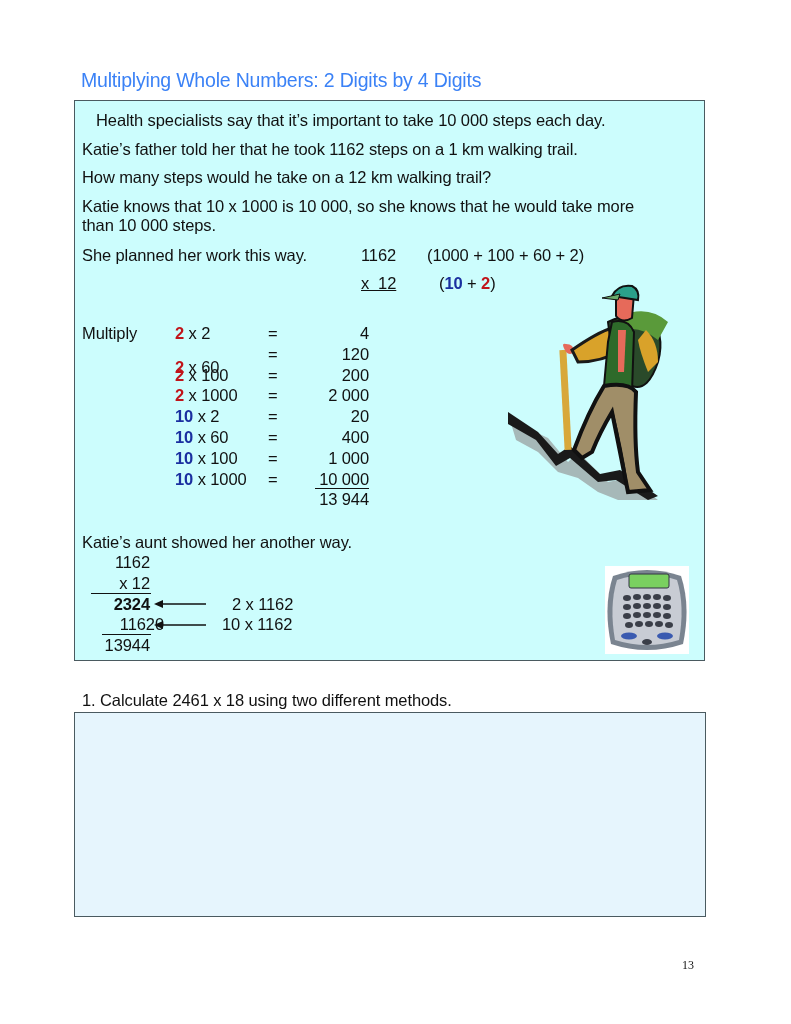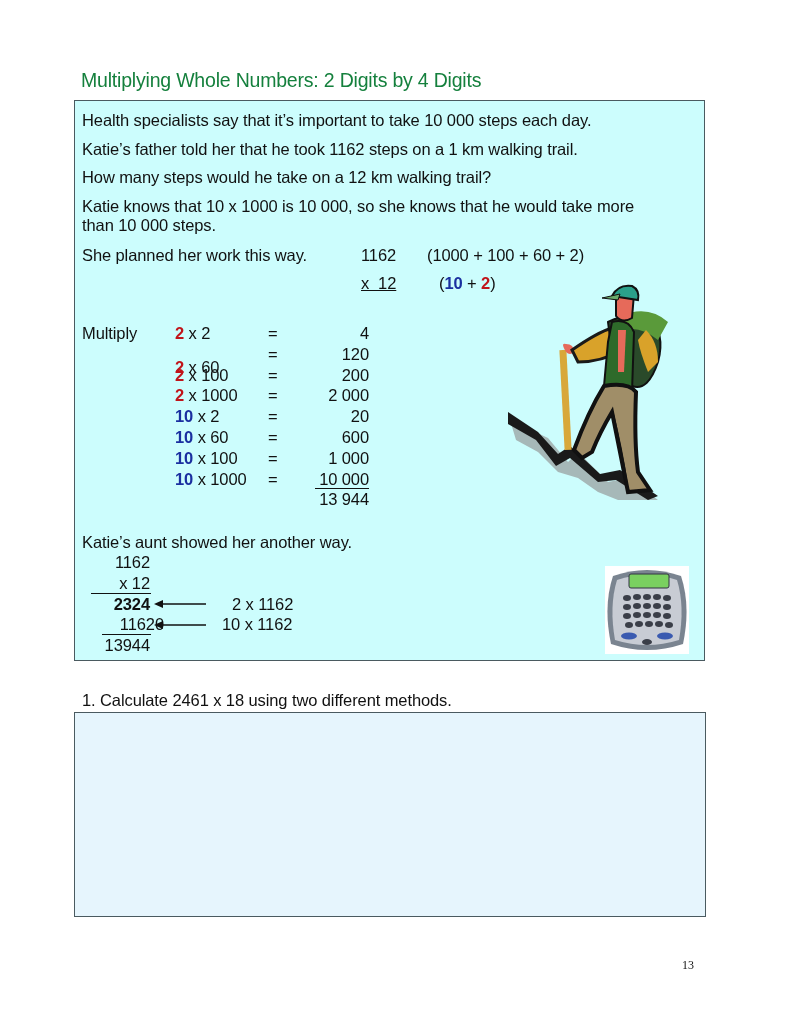--- a/index.html
+++ b/index.html
@@ -1,21 +1,21 @@
 <!DOCTYPE html>
 <html><head>
   <meta charset="utf-8">
   <style>
     html, body { margin: 0; padding: 0; }
     body {
       width: 791px; height: 1024px; background: #ffffff; position: relative; overflow: hidden;
       font-family: "Liberation Sans", "DejaVu Sans", sans-serif; color: #111;
     }
     .title {
-      position: absolute; left: 81px; top: 69px; font-size: 19.5px; color: #15803d;
+      position: absolute; left: 81px; top: 69px; font-size: 19.5px; color: #3b82f6;
       letter-spacing: -0.2px;
     }
     .box1 {
       position: absolute; left: 74px; top: 100px; width: 631px; height: 561px;
       background: #ccfdfd; border: 1px solid #4a5a60; box-sizing: border-box;
     }
     .box2 {
       position: absolute; left: 74px; top: 712px; width: 632px; height: 205px;
       background: #e6f5fd; border: 1px solid #4a5a60; box-sizing: border-box;
     }
@@ -31,21 +31,21 @@
     .hiker { position: absolute; left: 508px; top: 282px; width: 170px; height: 222px; }
     .calc { position: absolute; left: 605px; top: 566px; width: 84px; height: 88px; }
   </style>
 </head>
 <body>
 
 <div class="title">Multiplying Whole Numbers: 2 Digits by 4 Digits</div>
 
 <div class="box1"></div>
 
-<div class="t" style="left:82px; top:110px;text-align:center;">Health specialists say that it’s important to take 10 000 steps each day.</div>
+<div class="t" style="left:96px; top:110px;text-align:center;">Health specialists say that it’s important to take 10 000 steps each day.</div>
 <div class="t" style="left:82px; top:139px;">Katie’s father told her that he took 1162 steps on a 1 km walking trail.</div>
 <div class="t" style="left:82px; top:167px;">How many steps would he take on a 12 km walking trail?</div>
 <div class="t" style="left:82px; top:196px;">Katie knows that 10 x 1000 is 10 000, so she knows that he would take more</div>
 <div class="t" style="left:82px; top:215px;">than 10 000 steps.</div>
 
 <div class="t" style="left:82px; top:245px;">She planned her work this way.</div>
 <div class="t" style="left:361px; top:245px;">1162</div>
 <div class="t" style="left:427px; top:245px;">(1000 + 100 + 60 + 2)</div>
 <div class="t ul" style="left:361px; top:273px; white-space:pre;">x  12</div>
 <div class="t" style="left:427px; top:273px; white-space:pre;margin-left:12px;"><span>(</span><span class="blue">10</span><span> + </span><span class="red">2</span><span>)</span></div>
@@ -62,21 +62,21 @@
     <div class="t" style="left: 268px; top: 365px;">=</div>
     <div class="t right" style="left: 289px; top: 365px; width: 80px;">200</div>
     <div class="t" style="left: 175px; top: 385px; white-space: pre;"><span class="red">2</span><span> x 1000</span></div>
     <div class="t" style="left: 268px; top: 385px;">=</div>
     <div class="t right" style="left: 289px; top: 385px; width: 80px;">2 000</div>
     <div class="t" style="left: 175px; top: 406px; white-space: pre;"><span class="blue">10</span><span> x 2</span></div>
     <div class="t" style="left: 268px; top: 406px;">=</div>
     <div class="t right" style="left: 289px; top: 406px; width: 80px;">20</div>
     <div class="t" style="left: 175px; top: 427px; white-space: pre;"><span class="blue">10</span><span> x 60</span></div>
     <div class="t" style="left: 268px; top: 427px;">=</div>
-    <div class="t right" style="left: 289px; top: 427px; width: 80px;">600</div>
+    <div class="t right" style="left: 289px; top: 427px; width: 80px;">400</div>
     <div class="t" style="left: 175px; top: 448px; white-space: pre;"><span class="blue">10</span><span> x 100</span></div>
     <div class="t" style="left: 268px; top: 448px;">=</div>
     <div class="t right" style="left: 289px; top: 448px; width: 80px;">1 000</div>
     <div class="t" style="left: 175px; top: 469px; white-space: pre;"><span class="blue">10</span><span> x 1000</span></div>
     <div class="t" style="left: 268px; top: 469px;">=</div>
     <div class="t right" style="left: 289px; top: 469px; width: 80px;">10 000</div>
   </div>
 <div class="line" style="left:315px; top:488px; width:54px;"></div>
 <div class="t right" style="left:289px; top:489px; width:80px;">13 944</div>
 

